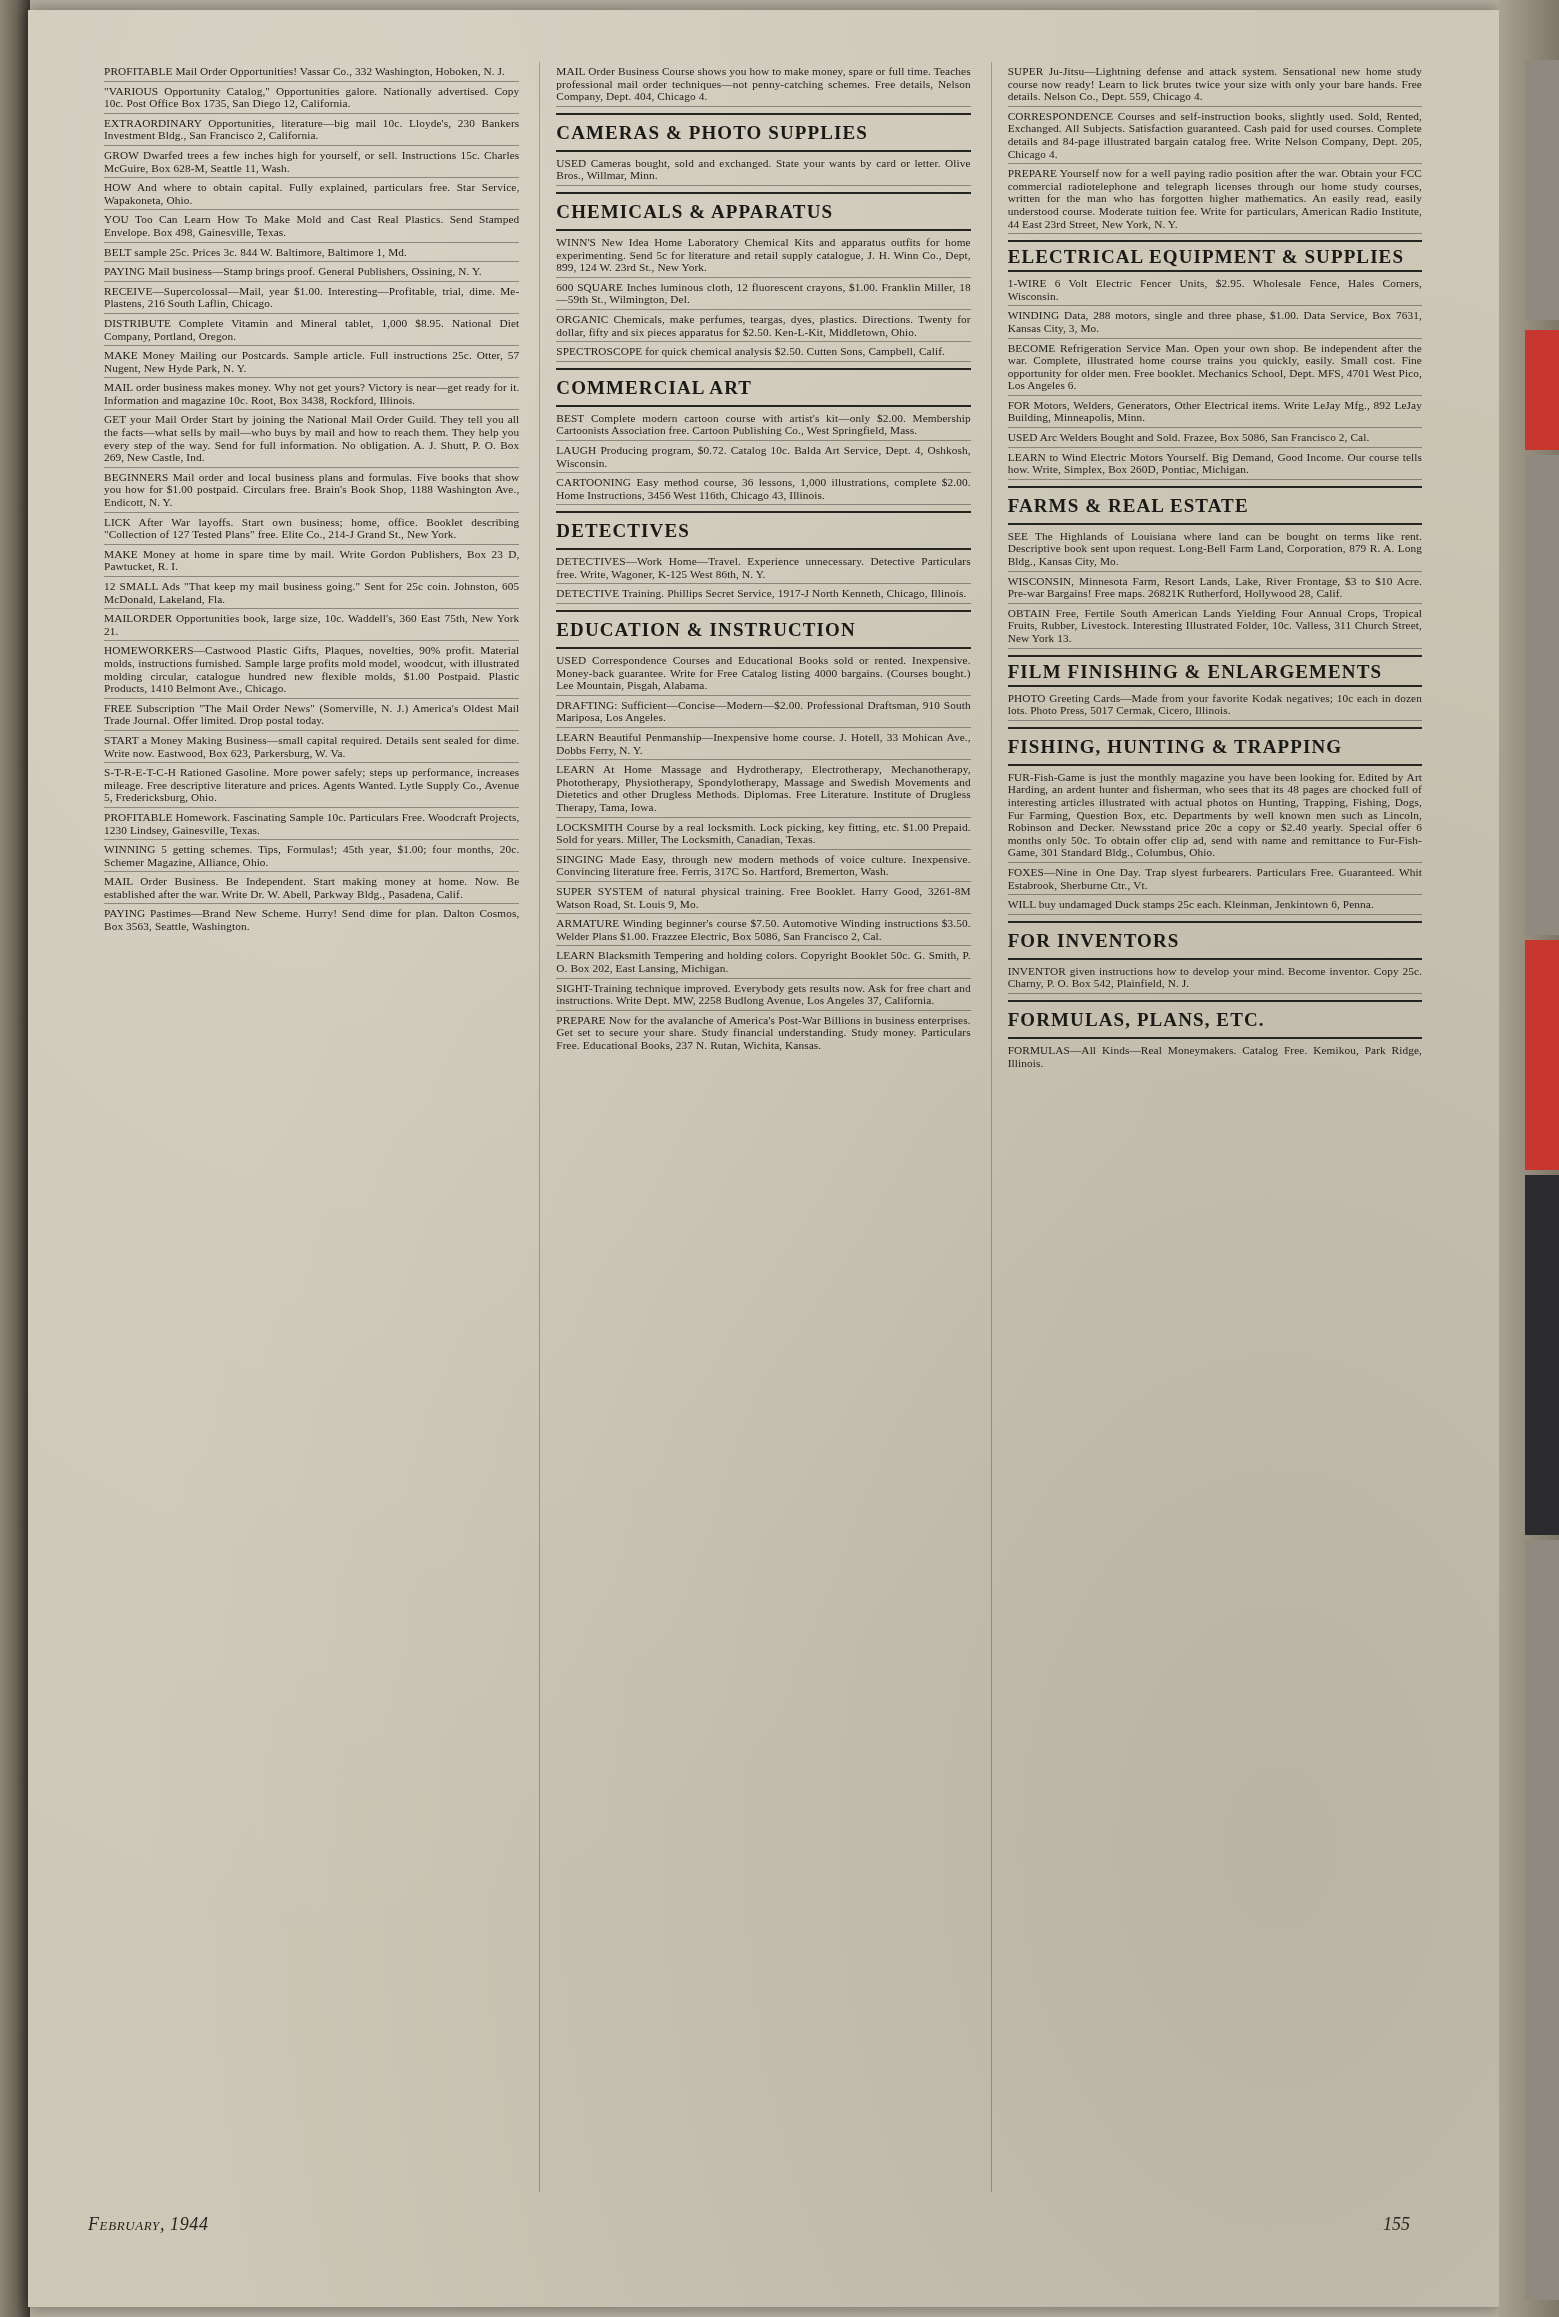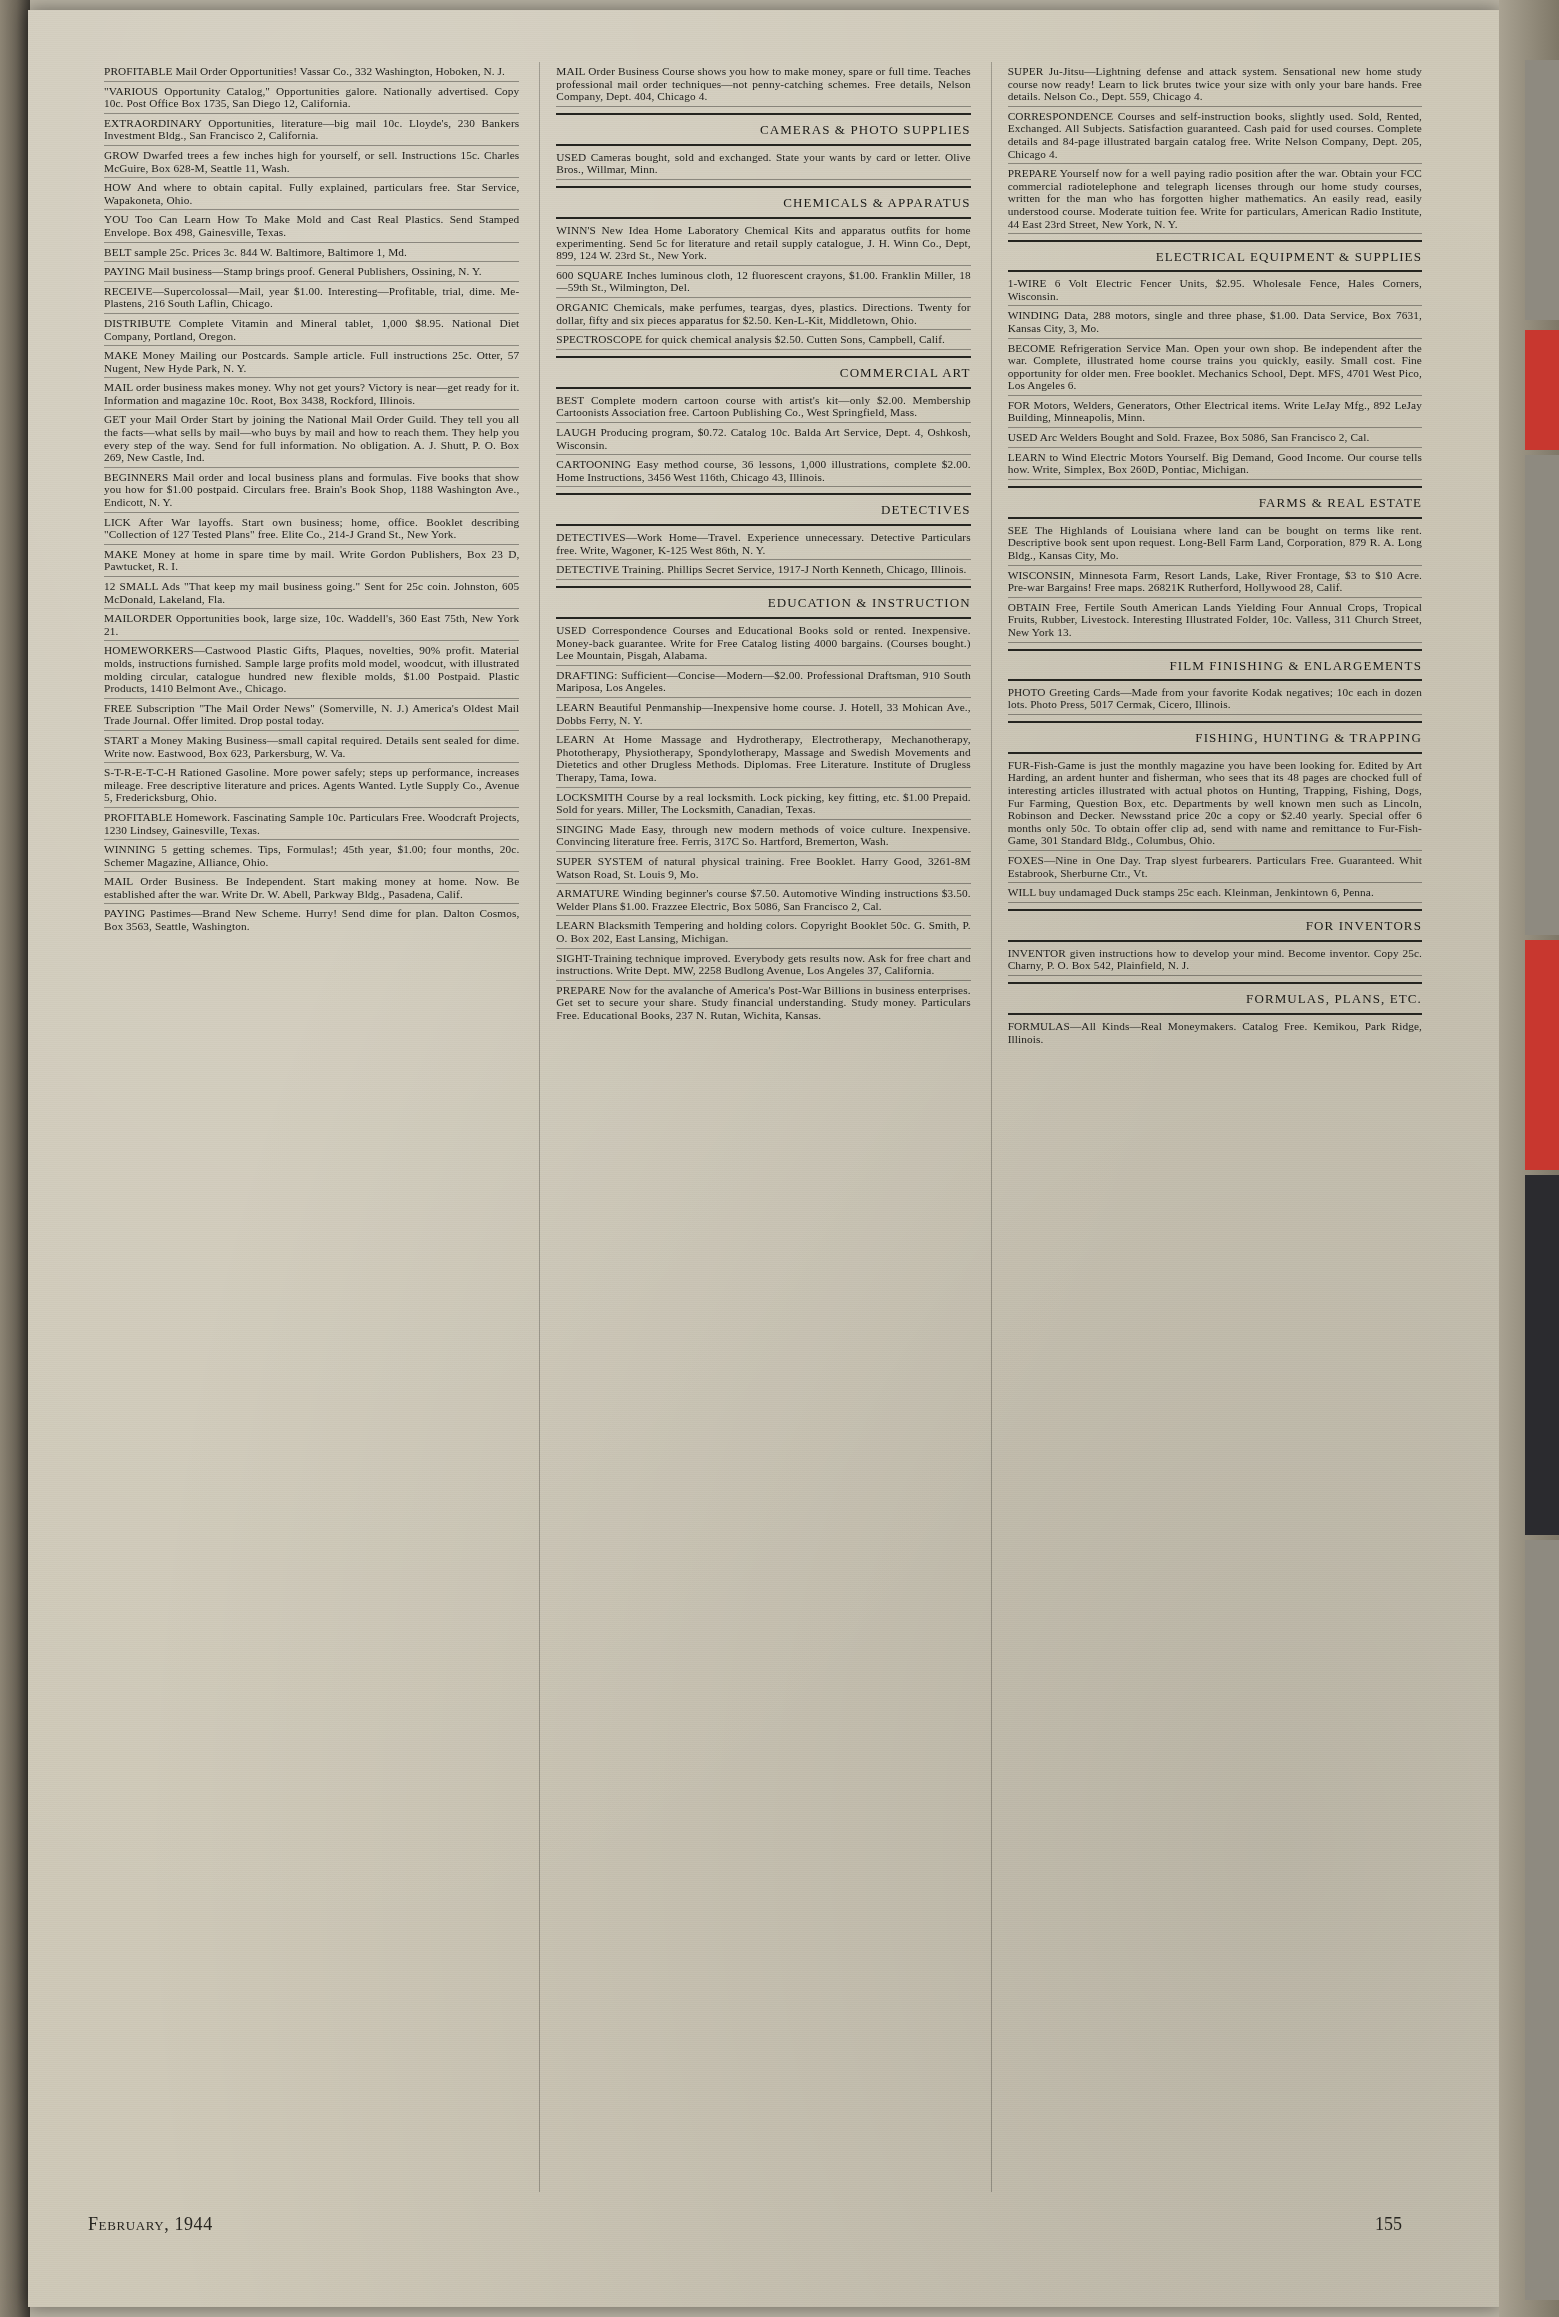--- a/index.html
+++ b/index.html
@@ -51,36 +51,36 @@
     font-size:11.3px;
     line-height:12.6px;
     text-align:justify;
     color:#20201d;
     padding:3px 0 3px 0;
     border-bottom:1px solid rgba(0,0,0,.35);
     letter-spacing:.1px;
   }
   .ad:last-child{border-bottom:none;}
   .head{
-    font-size:13px;
-    font-weight:normal;
-    text-align:right;
+    font-size:19px;
+    font-weight:bold;
+    text-align:left;
     letter-spacing:1.1px;
     padding:7px 0 6px 0;
     border-top:2px solid #24241f;
     border-bottom:2px solid #24241f;
     margin:6px 0 2px 0;
     color:#191916;
   }
   .head.tworow{line-height:15px;}
   
   #footer{
-    position:absolute;left:60px;right:98px;bottom:72px;
+    position:absolute;left:60px;right:90px;bottom:72px;
     display:flex;justify-content:space-between;align-items:center;
-    font-size:16px;color:#26241f;
+    font-size:16px;color:#26241f;font-style:italic;
   }
   #footer .issue{font-variant:small-caps;letter-spacing:.6px;font-size:18px;}
   #footer .pageno{font-size:18px;}
   
   #grain{
     position:absolute;inset:0;pointer-events:none;
     background-image:repeating-linear-gradient(0deg, rgba(0,0,0,.03) 0 1px, rgba(255,255,255,.02) 1px 2px);
     opacity:.5;
   }
 </style>

